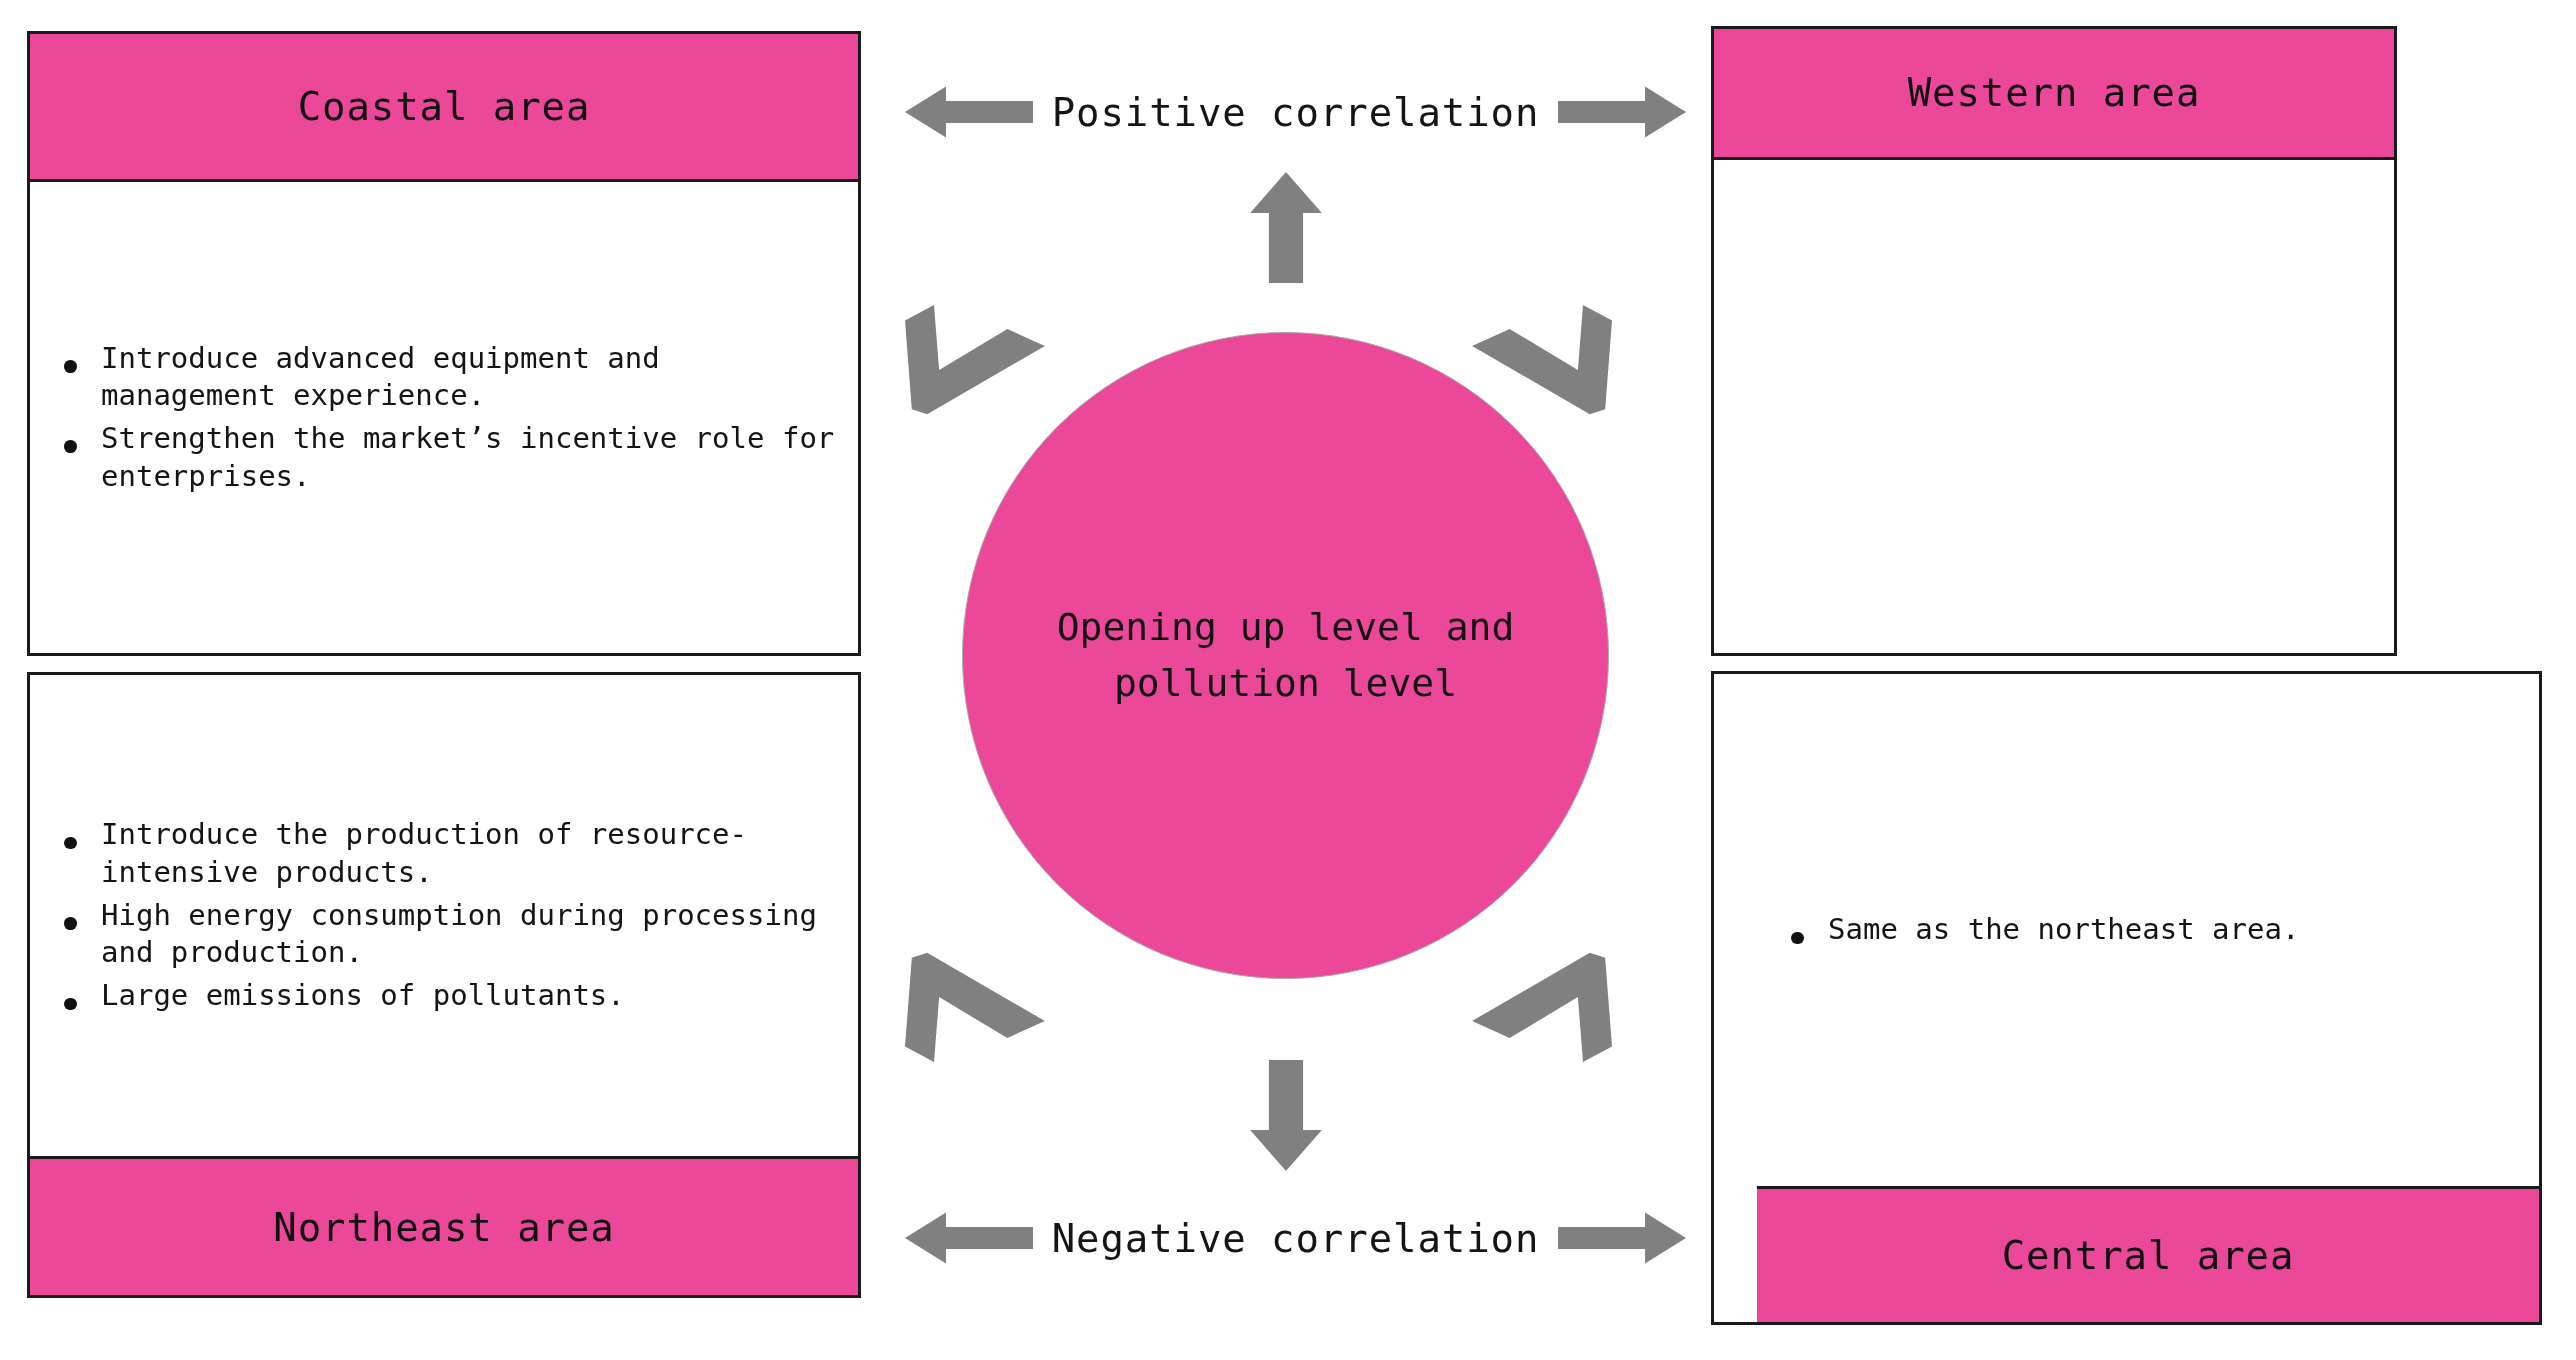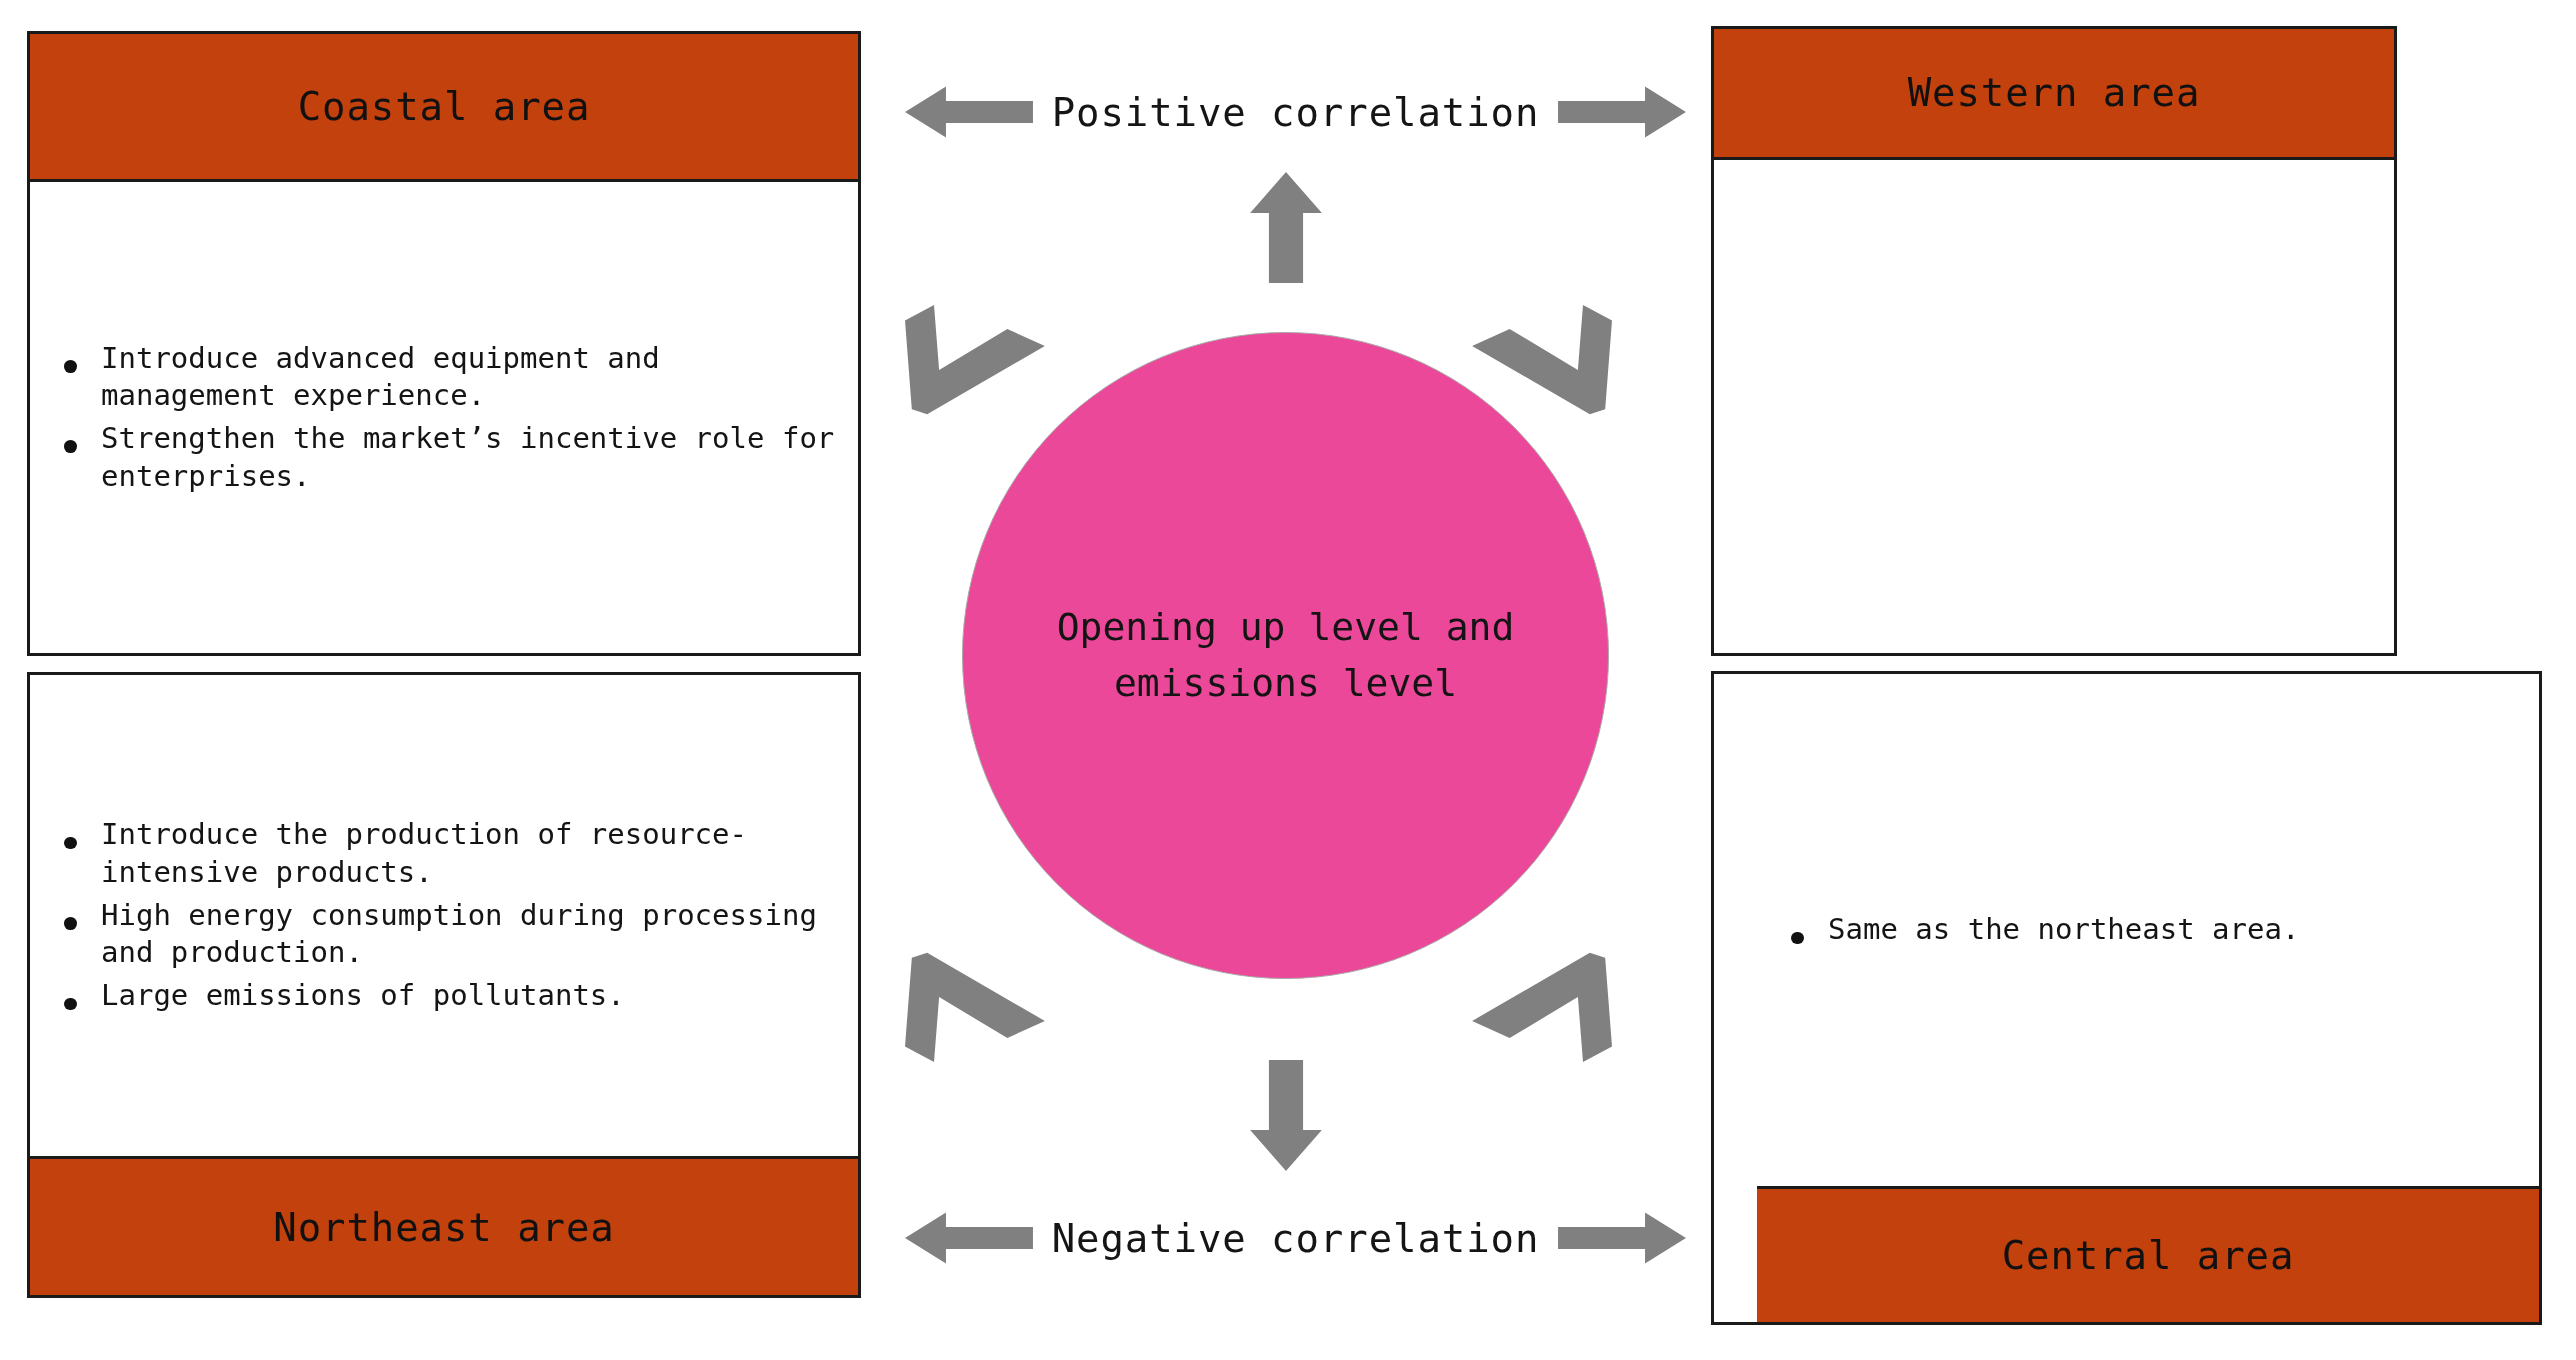--- a/index.html
+++ b/index.html
@@ -19,21 +19,21 @@
   
   .panel {
     position: absolute;
     box-sizing: border-box;
     border: 3.4px solid #1a1a1a;
     background: #ffffff;
     display: flex;
     flex-direction: column;
   }
   .panel-header {
-    background: #c2410c;
+    background: #ec4899;
     color: #111111;
     font-size: 39px;
     letter-spacing: 0.9px;
     display: flex;
     align-items: center;
     justify-content: center;
     flex: 0 0 auto;
     border-bottom: 3.4px solid #1a1a1a;
   }
   .panel-header.footer-style {
@@ -231,21 +231,21 @@
     </span>
     <span class="elbow" id="elbow-br">
       <svg width="145" height="128" viewBox="0 0 170 150" xmlns="http://www.w3.org/2000/svg">
         <polygon points="162,8 170,112 136,130 130,54 50,102 6,82 144,2" fill="#808080"></polygon>
       </svg>
     </span>
 
     <div class="circle">
       <div class="circle-label">
         <div>Opening up level and</div>
-        <div>emissions level</div>
+        <div>pollution level</div>
       </div>
     </div>
 
     <span class="arrow" id="arrow-down">
       <svg width="82" height="111" viewBox="0 0 96 130" xmlns="http://www.w3.org/2000/svg">
         <polygon points="48,130 90,82 68,82 68,0 28,0 28,82 6,82" fill="#808080"></polygon>
       </svg>
     </span>
 
     <div class="corr-row" id="row-negative">

